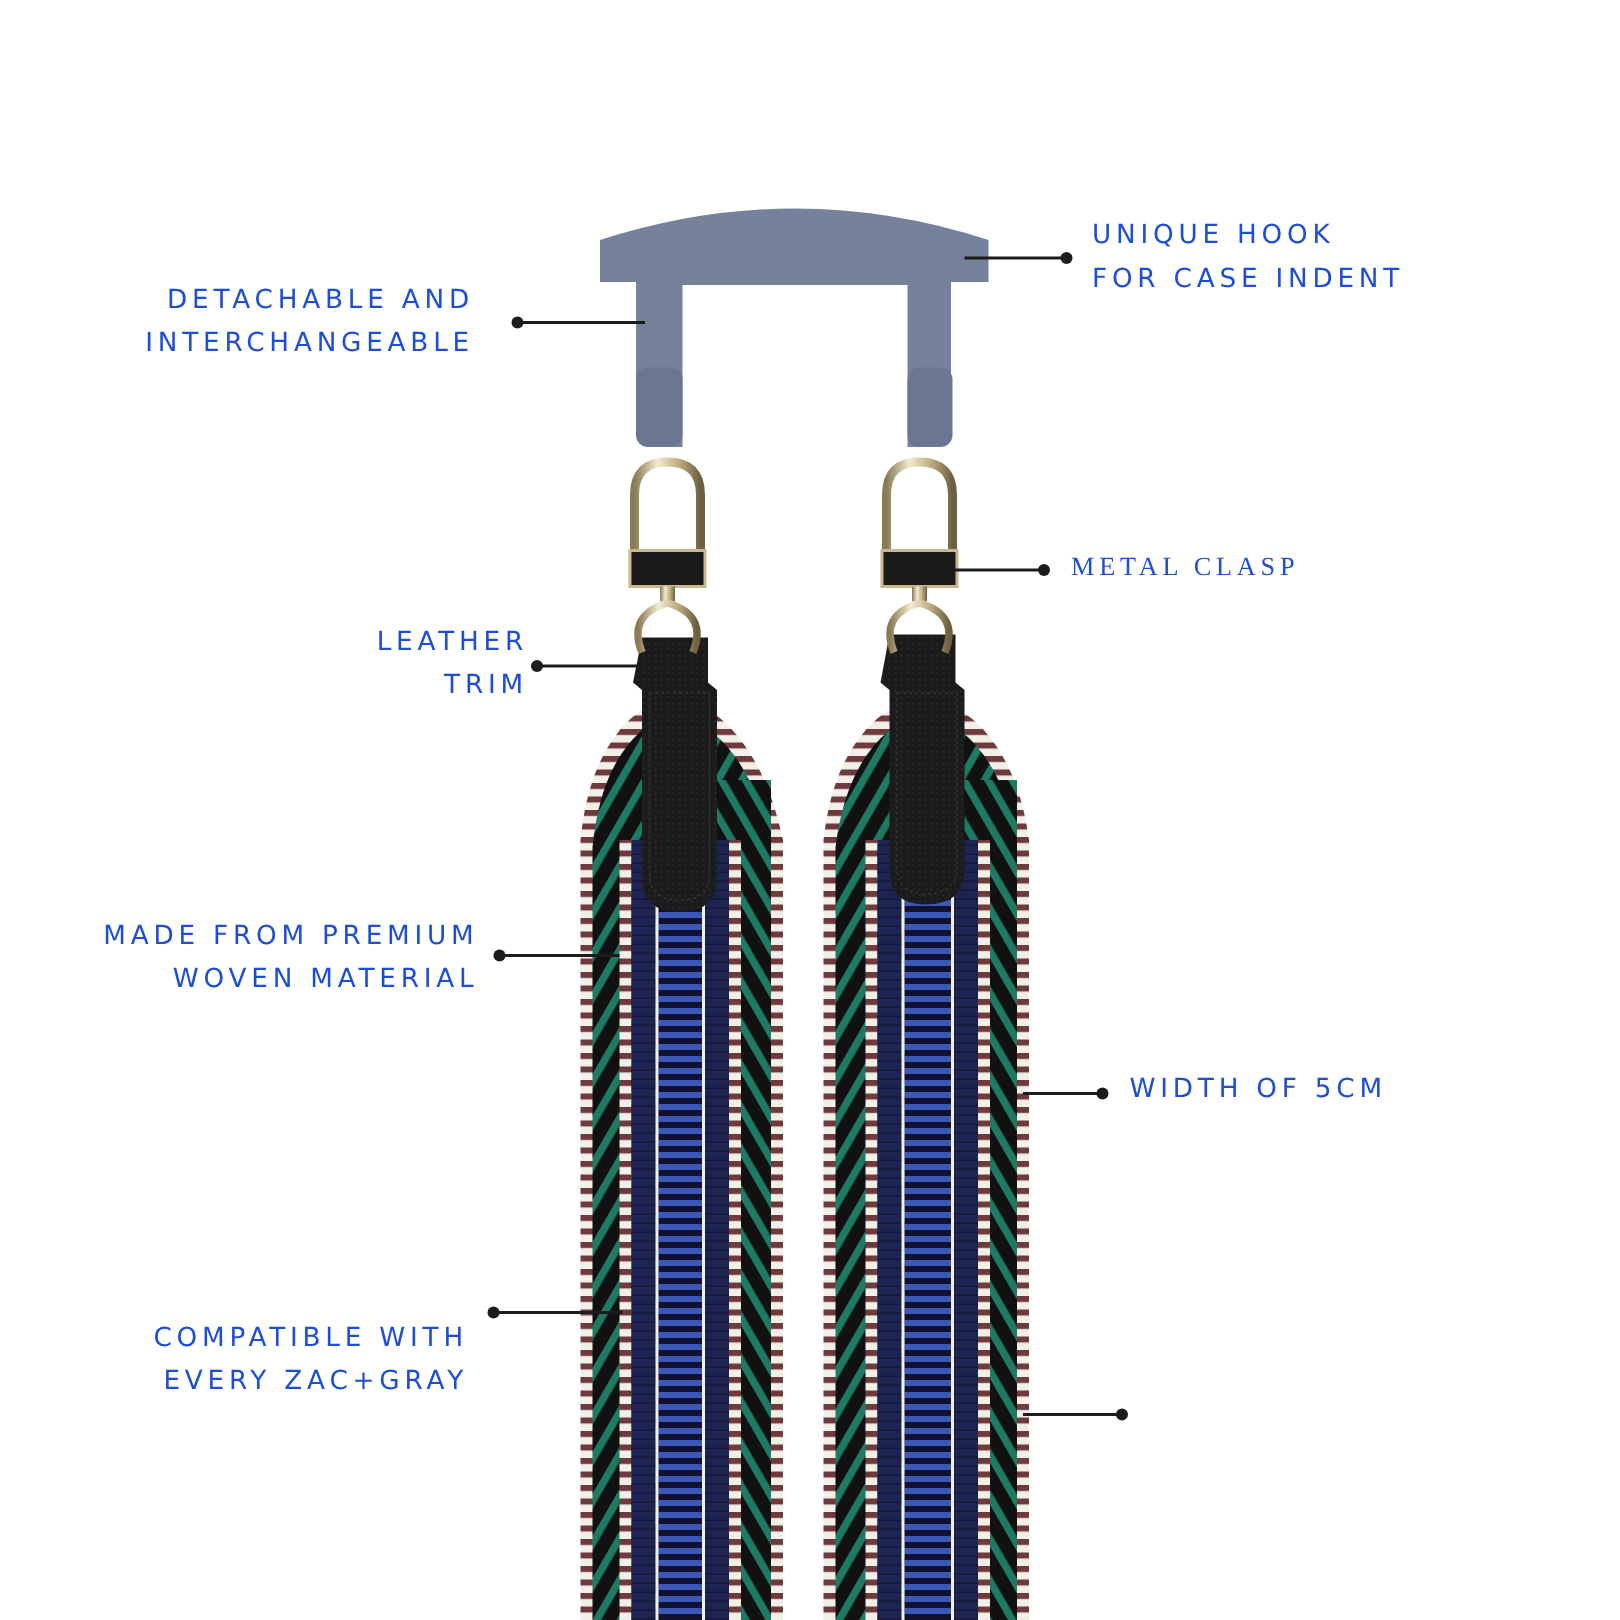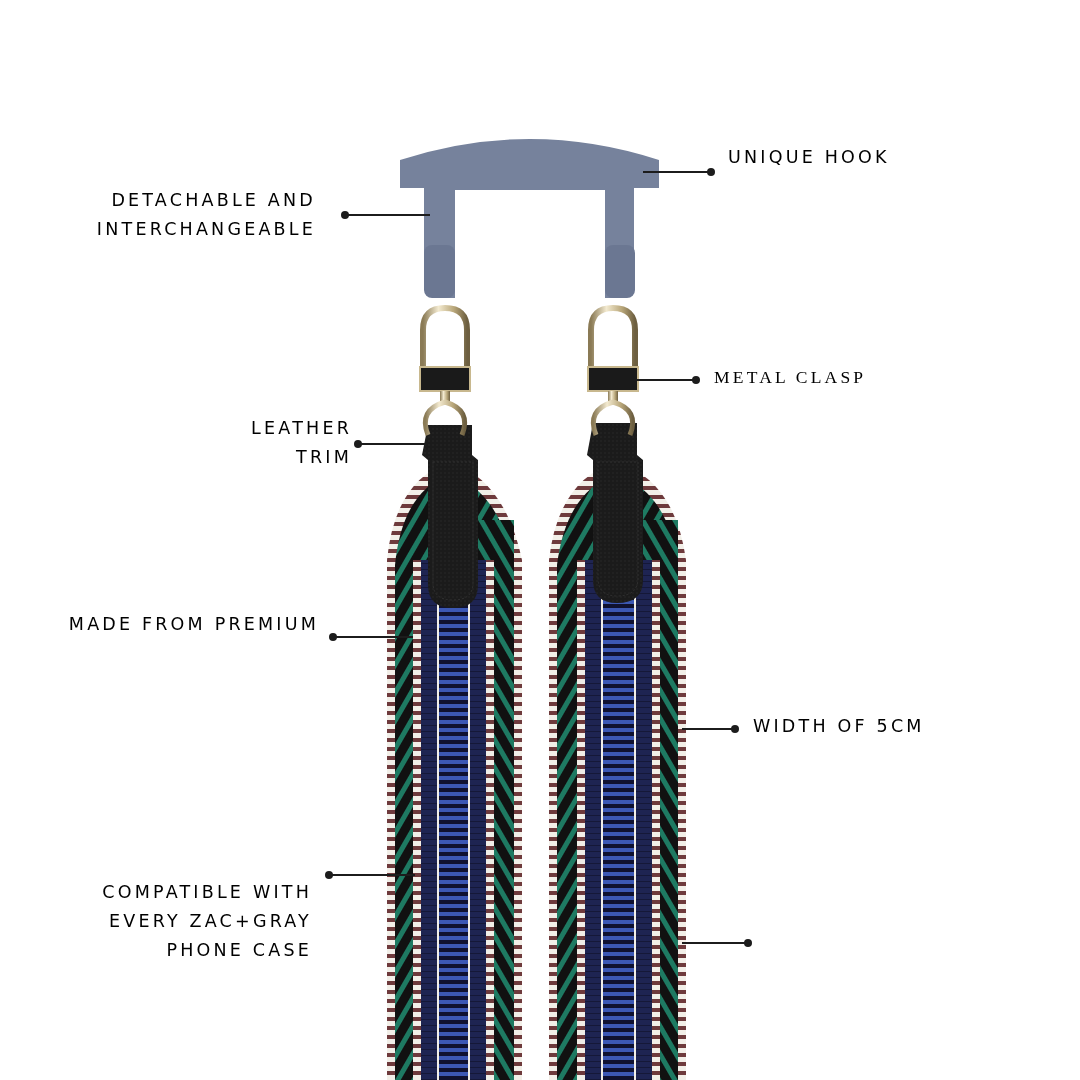--- a/index.html
+++ b/index.html
@@ -1,17 +1,17 @@
 <!DOCTYPE html>
 <html><head>
 <meta charset="utf-8">
 <style>
   html, body { margin:0; padding:0; background:#ffffff; }
   .canvas { position:relative; width:1080px; height:1080px; overflow:hidden; background:#ffffff; font-family:"DejaVu Sans", sans-serif; }
-  .label { position:absolute; color:#000000; font-size:17.5px; letter-spacing:3.2px; line-height:29px; font-weight:400; text-transform:uppercase; white-space:nowrap; }
+  .label { position:absolute; color:#1d4ed8; font-size:17.5px; letter-spacing:3.2px; line-height:29px; font-weight:400; text-transform:uppercase; white-space:nowrap; }
   .label.right { text-align:right; }
   .label.left { text-align:left; }
   .leader { position:absolute; height:2px; background:#1c1c1c; }
   .dot { position:absolute; width:8px; height:8px; border-radius:50%; background:#1c1c1c; }
   svg { position:absolute; left:0; top:0; }
 </style>
 </head>
 <body>
 
 <div class="canvas">
@@ -103,53 +103,54 @@
 
   <div class="label right" style="left:88px; top:186px; width:228px;">
     <div>DETACHABLE AND</div>
     <div>INTERCHANGEABLE</div>
   </div>
   <div class="dot" style="left:341px; top:211px;"></div>
   <div class="leader" style="left:345px; top:214px; width:85px;"></div>
 
   <div class="label left" style="left:728px; top:143px;">
     <div>UNIQUE HOOK</div>
+    <div>FOR CASE INDENT</div>
   </div>
   <div class="dot" style="left:707px; top:168px;"></div>
   <div class="leader" style="left:643px; top:171px; width:68px;"></div>
 
   <div class="label left" style="left:714px; top:363px;font-family:Liberation Serif, serif;">
     <div>METAL CLASP</div>
   </div>
   <div class="dot" style="left:692px; top:376px;"></div>
   <div class="leader" style="left:636px; top:379px; width:60px;"></div>
 
   <div class="label right" style="left:208px; top:414px; width:144px;">
     <div>LEATHER</div>
     <div>TRIM</div>
   </div>
   <div class="dot" style="left:354px; top:440px;"></div>
   <div class="leader" style="left:358px; top:443px; width:68px;"></div>
 
   <div class="label right" style="left:60px; top:610px; width:259px;">
     <div>MADE FROM PREMIUM</div>
+    <div>WOVEN MATERIAL</div>
   </div>
   <div class="dot" style="left:329px; top:633px;"></div>
   <div class="leader" style="left:333px; top:636px; width:80px;"></div>
 
   <div class="label left" style="left:753px; top:712px;text-align:right;">
     <div>WIDTH OF 5CM</div>
   </div>
   <div class="dot" style="left:731px; top:725px;"></div>
   <div class="leader" style="left:682px; top:728px; width:53px;"></div>
 
   <div class="label right" style="left:60px; top:830px; width:252px;margin-top:48px;">
     <div>COMPATIBLE WITH</div>
     <div>EVERY ZAC+GRAY</div>
-    <div>PHONE CASE</div>
   </div>
   <div class="dot" style="left:325px; top:871px;"></div>
   <div class="leader" style="left:329px; top:874px; width:86px;"></div>
 
   <div class="dot" style="left:744px; top:939px;"></div>
   <div class="leader" style="left:682px; top:942px; width:66px;"></div>
 
 </div>
 
 </body></html>

